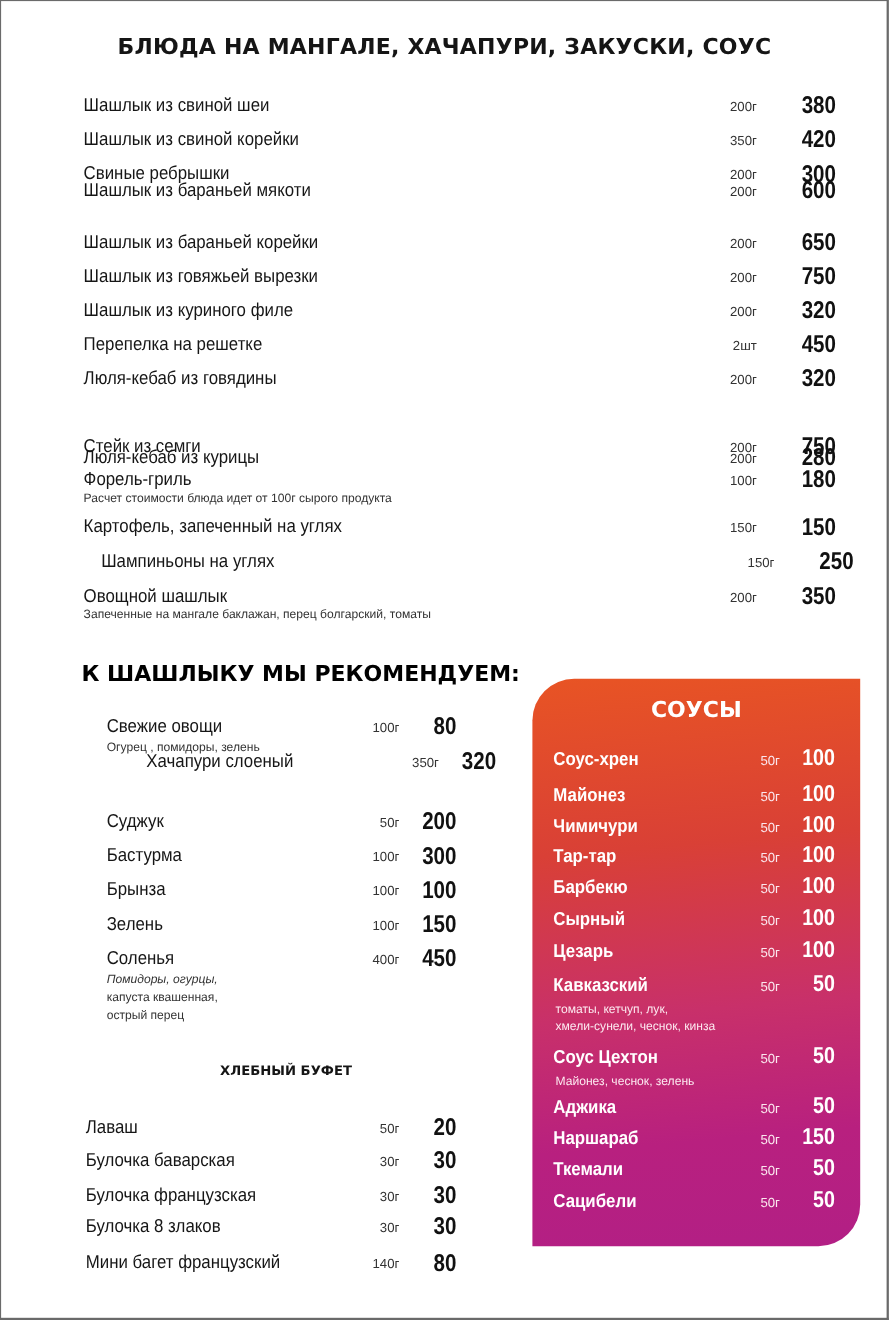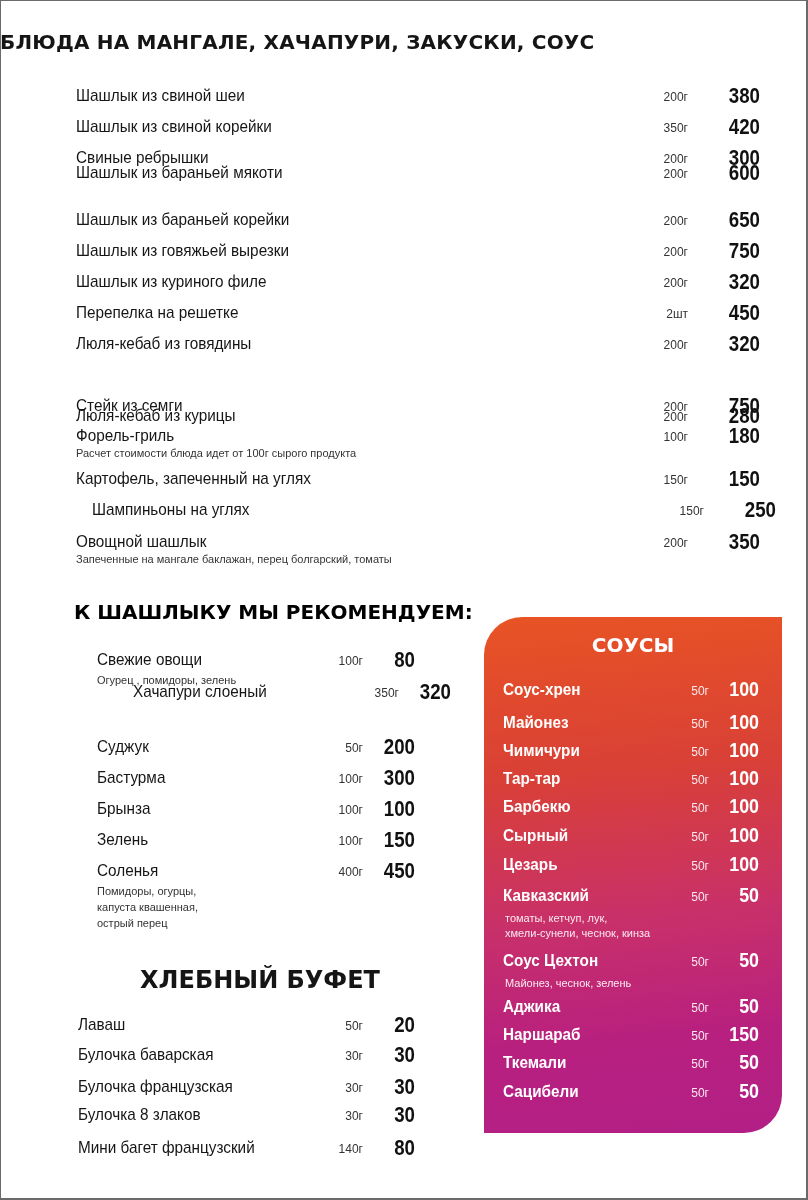--- a/index.html
+++ b/index.html
@@ -3,21 +3,21 @@
 <meta charset="utf-8">
 <style>
   html, body { margin: 0; padding: 0; background: #ffffff; }
   body { width: 808px; height: 1200px; position: relative; overflow: hidden;
          font-family: "Liberation Sans", "DejaVu Sans", sans-serif; color: #111; }
   .frame { position: absolute; left: 0; top: 0; width: 806px; height: 1198px;
            border: 1px solid #6a6a6a; box-sizing: content-box; }
   .frame-r { position: absolute; right: 0; top: 0; width: 2px; height: 1200px; background: #6a6a6a; }
   .frame-b { position: absolute; left: 0; bottom: 0; width: 808px; height: 2px; background: #6a6a6a; }
 
-  .h-main { position: absolute; left: 0; top: 30px; width: 808px; 
+  .h-main { position: absolute; left: 0; top: 30px; width: 808px; text-align: center;
             font-family: "DejaVu Sans", sans-serif; font-weight: bold; font-size: 20px;
             letter-spacing: 0.2px; color: #151515; }
 
   .row { position: absolute; height: 28px; }
   .name { position: absolute; left: 0; top: 0; white-space: nowrap;
           font-family: "Liberation Sans", sans-serif; font-size: 17px; color: #161616;
           transform: scaleX(0.9); transform-origin: left center; }
   .wt { position: absolute; top: 4px; white-space: nowrap; font-size: 12px; color: #333; text-align: right; }
   .price { position: absolute; top: -3px; white-space: nowrap; font-family: "Liberation Sans", sans-serif;
            font-weight: bold; font-size: 22px; color: #111; text-align: right;
@@ -30,21 +30,21 @@
   .main-row .price { right: 0; width: 80px; }
 
   .h-rec { position: absolute; left: 74px; top: 600px; font-family: "DejaVu Sans", sans-serif;
            font-weight: bold; font-size: 20px; color: #000000; }
 
   .rec-row { left: 97px; width: 318px; }
   .rec-row .wt { right: 52px; width: 60px; }
   .rec-row .price { right: 0; width: 60px; }
 
   .h-bread { position: absolute; left: 70px; width: 380px; top: 966px; text-align: center;
-             font-family: "DejaVu Sans", sans-serif; font-weight: bold; font-size: 24px; color: #151515; }
+             font-family: "DejaVu Sans", sans-serif; font-weight: bold; font-size: 12px; color: #151515; }
   .bread-row { left: 78px; width: 337px; }
   .bread-row .wt { right: 52px; width: 60px; }
   .bread-row .price { right: 0; width: 60px; }
 
   .sauce-panel { position: absolute; left: 484px; top: 617px; width: 298px; height: 516px;
                  border-radius: 38px 0 38px 0;
                  background: linear-gradient(175deg, #e85424 0%, #d94036 30%, #c8306a 58%, #b8207f 80%, #b21f85 100%); }
   .h-sauce { position: absolute; left: 484px; width: 298px; top: 633px; text-align: center;
              font-family: "DejaVu Sans", sans-serif; font-weight: bold; font-size: 20px; color: #fff; }
   .s-row { left: 503px; width: 256px; }
@@ -172,21 +172,21 @@
     <div class="row rec-row" style="top: 830px;">
       <span class="name">Зелень</span>
       <span class="wt">100г</span>
       <span class="price">150</span>
     </div>
     <div class="row rec-row" style="top: 861px;">
       <span class="name">Соленья</span>
       <span class="wt">400г</span>
       <span class="price">450</span>
     </div>
-    <div class="note" style="left: 97px; top: 885px;">Помидоры, огурцы,</div>
+    <div class="note" style="left: 97px; top: 885px; font-style: italic;">Помидоры, огурцы,</div>
     <div class="note" style="left: 97px; top: 901px;">капуста квашенная,</div>
     <div class="note" style="left: 97px; top: 917px;">острый перец</div>
   </div>
 
 <div class="h-bread">ХЛЕБНЫЙ БУФЕТ</div>
 <div id="bread-list">
     <div class="row bread-row" style="top: 1015px;">
       <span class="name">Лаваш</span>
       <span class="wt">50г</span>
       <span class="price">20</span>

